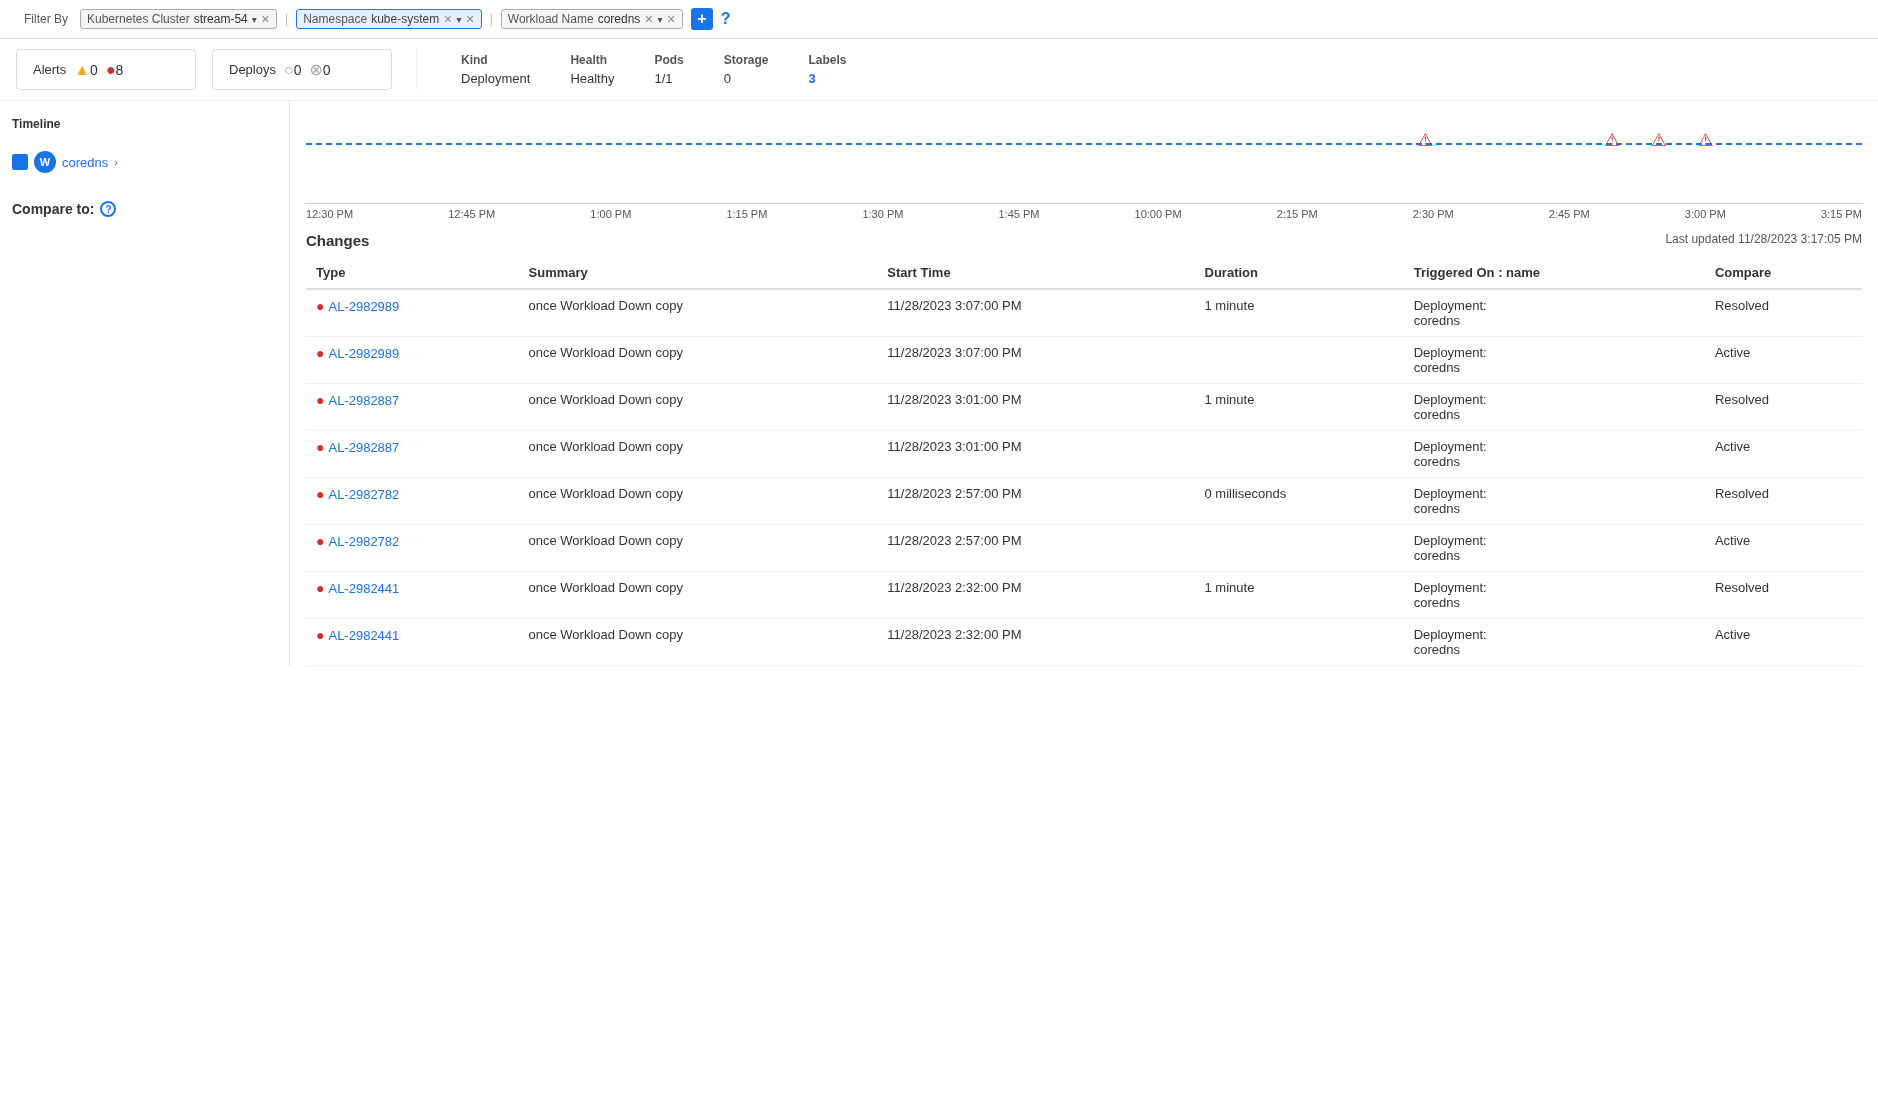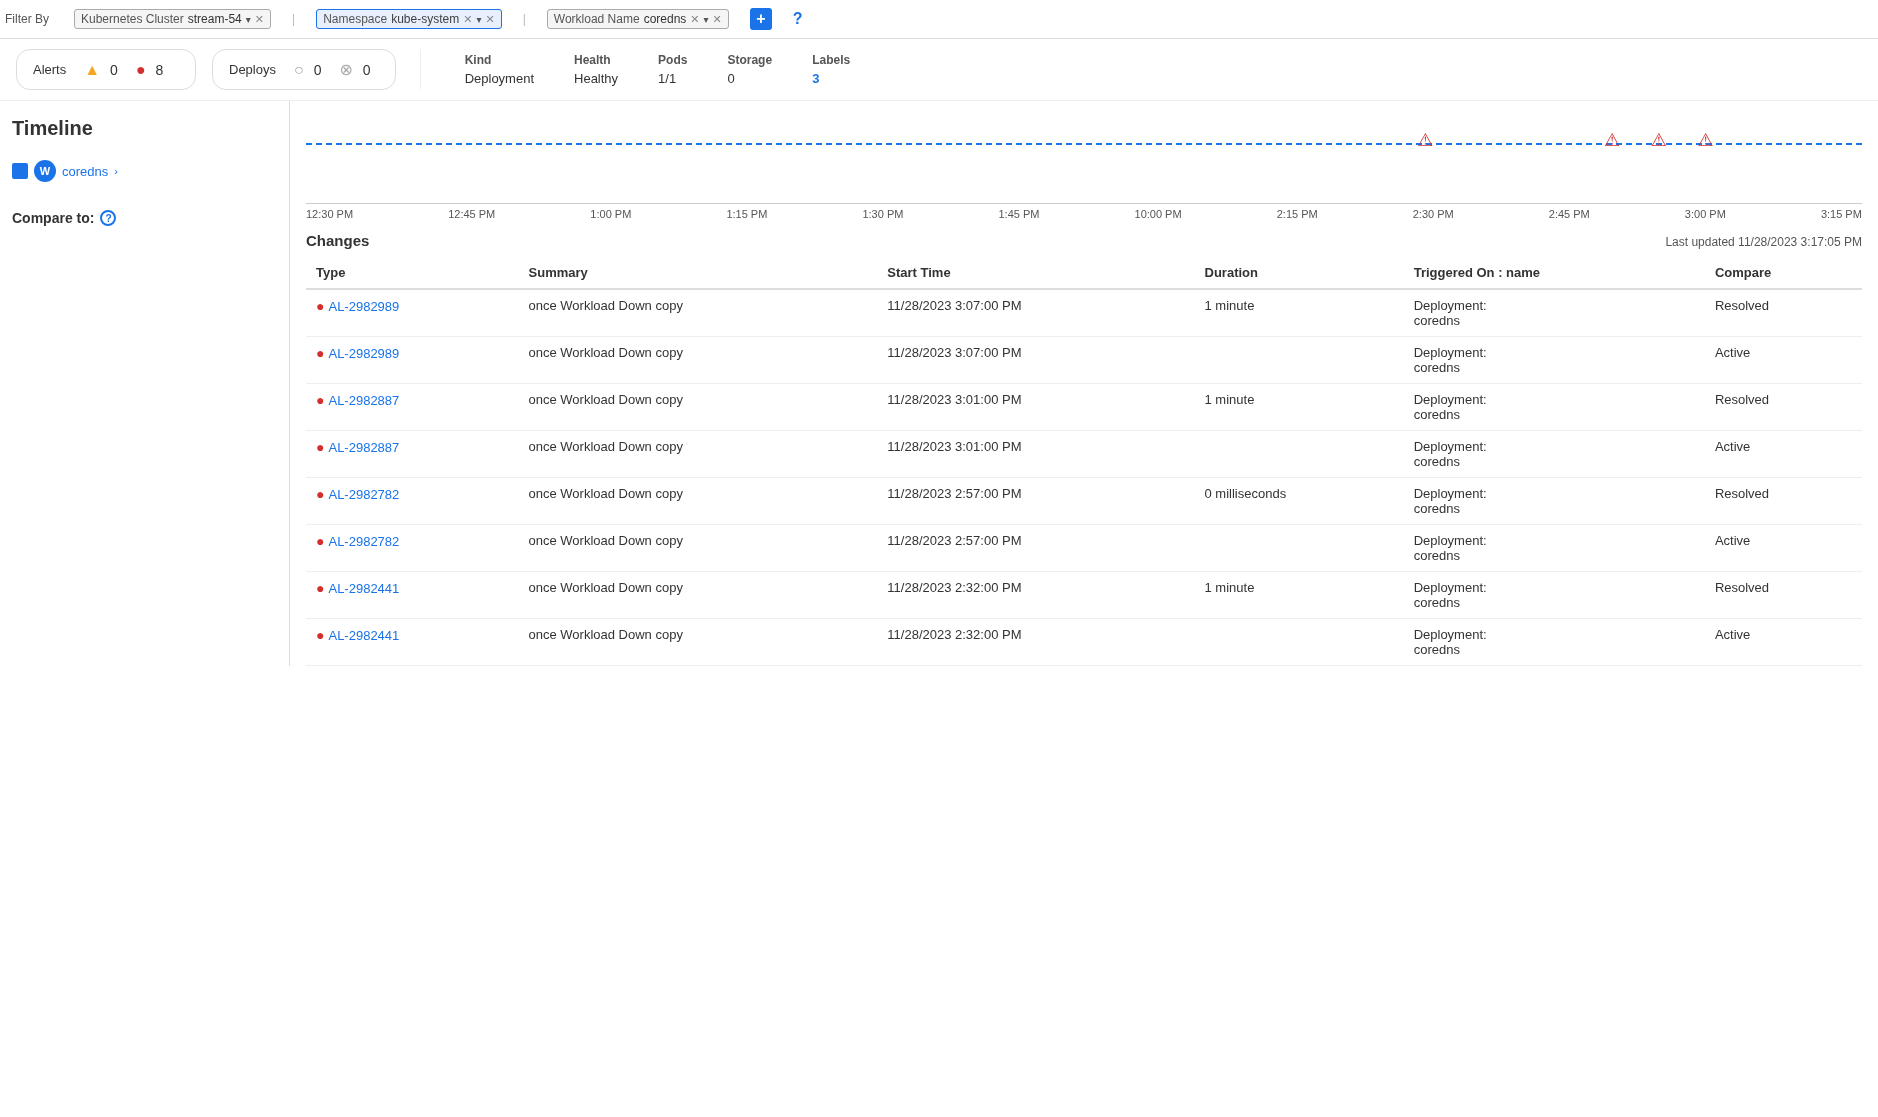--- a/index.html
+++ b/index.html
@@ -1,21 +1,21 @@
 <!DOCTYPE html>
 <html><head>
   <meta charset="utf-8">
   <style>
     * { box-sizing: border-box; margin: 0; padding: 0; }
     body { font-family: Arial, sans-serif; font-size: 13px; background: #fff; color: #333; width: 1878px; min-height: 1117px; overflow-x: hidden; }
 
     
     .filter-bar {
-      display: flex; align-items: center; padding: 8px 5px; border-bottom: 1px solid #ddd;
-      background: #fff; gap: 21px; flex-wrap: wrap;
+      display: flex; align-items: center; padding: 8px 24px; border-bottom: 1px solid #ddd;
+      background: #fff; gap: 8px; flex-wrap: wrap;
     }
     .filter-label { font-size: 12px; color: #555; margin-right: 4px; }
     .filter-chip {
       display: flex; align-items: center; border: 1px solid #aaa; border-radius: 3px;
       background: #f5f5f5; padding: 2px 6px; gap: 4px; font-size: 12px;
     }
     .filter-chip .chip-label { color: #555; }
     .filter-chip .chip-value { color: #333; font-weight: 500; }
     .filter-chip .chip-x { cursor: pointer; color: #888; font-size: 11px; }
     .filter-chip .chip-dropdown { cursor: pointer; color: #555; font-size: 10px; }
@@ -31,22 +31,22 @@
       background: none; border: none; cursor: pointer; color: #1a73e8;
       font-size: 16px; font-weight: bold;
     }
 
     
     .stats-row {
       display: flex; align-items: stretch; padding: 10px 16px; gap: 16px;
       border-bottom: 1px solid #eee;
     }
     .stat-box {
-      display: flex; align-items: center; border: 1px solid #ddd; border-radius: 14px;
-      padding: 10px 16px; gap: 10px; min-width: 180px;
+      display: flex; align-items: center; border: 1px solid #ddd; border-radius: 4px;
+      padding: 10px 16px; min-width: 180px;
     }
     .stat-box-label { font-size: 13px; color: #333; font-weight: 500; margin-right: 8px; }
     .stat-icon { font-size: 16px; }
     .stat-icon.warn { color: #f5a623; }
     .stat-icon.error { color: #d32f2f; }
     .stat-icon.grey { color: #aaa; }
     .stat-count { font-size: 14px; color: #333; margin-right: 8px; }
     .stat-divider { width: 1px; height: 40px; background: #eee; margin: 0 8px; }
 
     
@@ -59,21 +59,21 @@
     .info-col-value.blue { color: #1a73e8; font-weight: 600; }
 
     
     .timeline-section {
       display: flex; flex-direction: row; min-height: 400px;
     }
     .timeline-sidebar {
       width: 290px; border-right: 1px solid #ddd; padding: 16px 12px;
       flex-shrink: 0;
     }
-    .timeline-sidebar h3 { font-size: 20px; font-weight: 600; margin-bottom: 16px; }
+    .timeline-sidebar h3 { font-size: 12px; font-weight: 600; margin-bottom: 16px; }
     .workload-item {
       display: flex; align-items: center; gap: 6px; cursor: pointer;
       padding: 4px 0; margin-bottom: 8px;
     }
     .workload-icon-blue {
       width: 16px; height: 16px; background: #1a73e8; border-radius: 2px; flex-shrink: 0;
     }
     .workload-icon-w {
       width: 22px; height: 22px; background: #1a73e8; border-radius: 50%;
       color: #fff; font-size: 11px; font-weight: bold;
@@ -106,21 +106,21 @@
     }
     .timeline-xaxis {
       display: flex; justify-content: space-between;
       border-top: 1px solid #ccc; padding-top: 4px; margin-top: 10px;
     }
     .timeline-xaxis span { font-size: 11px; color: #555; }
 
     
     .changes-section { margin-top: 12px; }
     .changes-header {
-      display: flex; justify-content: space-between; align-items: flex-end;
+      display: flex; justify-content: space-between; align-items: flex-start;
       margin-bottom: 8px;
     }
     .changes-title { font-size: 15px; font-weight: 600; }
     .last-updated { font-size: 12px; color: #555; }
 
     table { width: 100%; border-collapse: collapse; font-size: 13px; }
     thead tr { border-bottom: 2px solid #ddd; }
     thead th { text-align: left; padding: 8px 10px; font-weight: 600; color: #333; }
     tbody tr { border-bottom: 1px solid #eee; }
     tbody td { padding: 8px 10px; vertical-align: top; }

